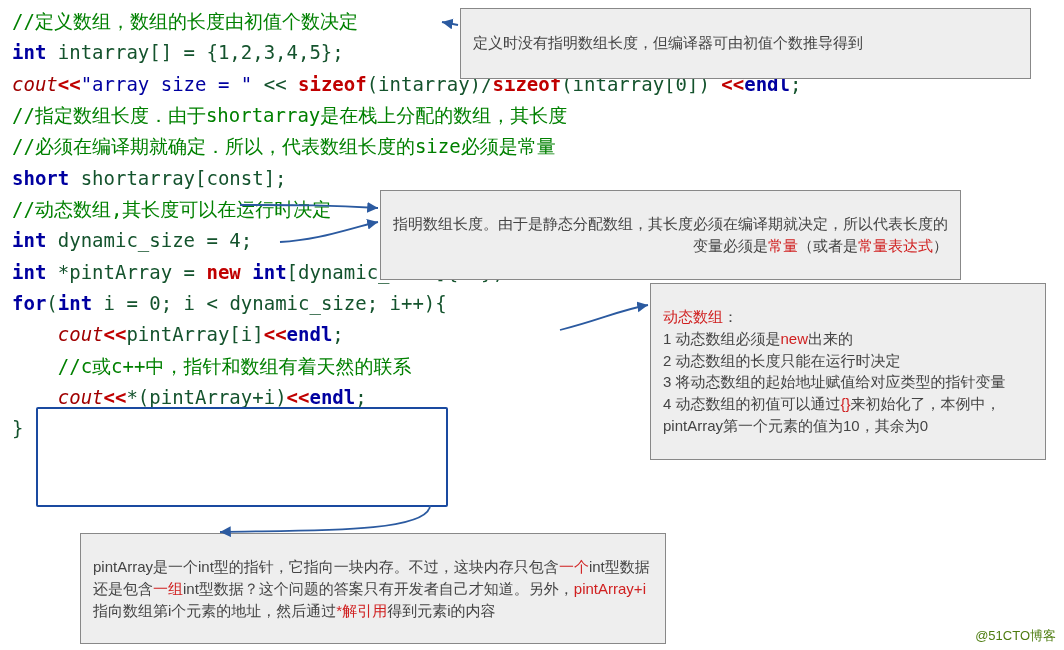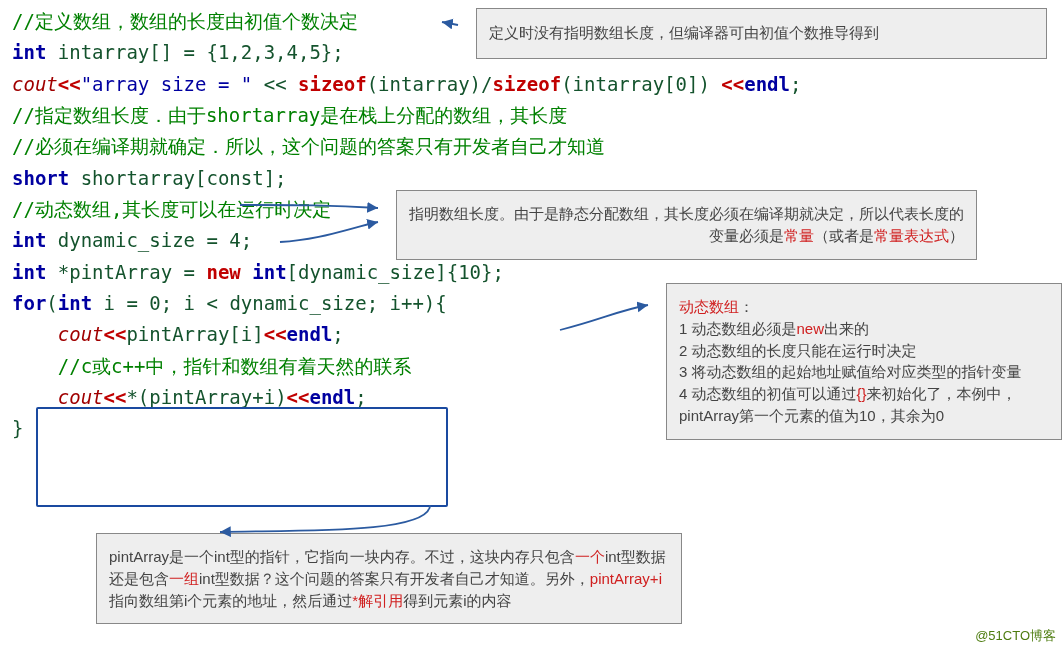--- a/index.html
+++ b/index.html
@@ -21,26 +21,25 @@
   .kw { font-weight: bold; color: #0000a0; }
   .kw-red { font-weight: bold; color: #c00000; }
   .op { font-weight: bold; color: #c00000; }
   .ident-red { color: #a00000; font-style: italic; }
   .str { color: #0000a0; }
   .plain { color: #14532d; }
   .box1 {
     position: absolute;
     border: 1px solid #888;
     background: #eeeeee;
-    padding: 12px 12px;
+    padding: 22px 12px;
     font-family: "Microsoft YaHei", sans-serif;
     font-size: 15px;
     color: #444;
     box-shadow: 0 0 0 0 #ccc;
-    margin-left: 16px;
   }
   .box1 .r { color: #d02020; }
   .blue-box {
     position:absolute;
     border: 2px solid #1a4aa0;
     border-radius: 2px;
     left: 36px;
     top: 407px;
     width: 408px;
     height: 96px;
@@ -55,21 +54,21 @@
   }
 </style>
 </head>
 <body>
 
 <div class="codearea">
   <div class="line comment">//定义数组，数组的长度由初值个数决定</div>
   <div class="line"><span class="kw">int</span><span class="plain"> intarray[] = {1,2,3,4,5};</span></div>
   <div class="line"><span class="ident-red">cout</span><span class="op">&lt;&lt;</span><span class="str">"array size = "</span><span class="plain"> &lt;&lt; </span><span class="kw-red">sizeof</span><span class="plain">(intarray)/</span><span class="kw-red">sizeof</span><span class="plain">(intarray[0]) </span><span class="op">&lt;&lt;</span><span class="kw">endl</span><span class="plain">;</span></div>
   <div class="line comment">//指定数组长度．由于shortarray是在栈上分配的数组，其长度</div>
-  <div class="line comment">//必须在编译期就确定．所以，这个问题的答案只有开发者自己才知道</div>
+  <div class="line comment">//必须在编译期就确定．所以，代表数组长度的size必须是常量</div>
   <div class="line"><span class="kw">short</span><span class="plain"> shortarray[const];</span></div>
   <div class="line comment">//动态数组,其长度可以在运行时决定</div>
   <div class="line"><span class="kw">int</span><span class="plain"> dynamic_size = 4;</span></div>
   <div class="line"><span class="kw">int</span><span class="plain"> *pintArray = </span><span class="kw-red">new</span> <span class="kw">int</span><span class="plain">[dynamic_size]{10};</span></div>
   <div class="line"><span class="kw">for</span><span class="plain">(</span><span class="kw">int</span><span class="plain"> i = 0; i &lt; dynamic_size; i++){</span></div>
   <div class="line">    <span class="ident-red">cout</span><span class="op">&lt;&lt;</span><span class="plain">pintArray[i]</span><span class="op">&lt;&lt;</span><span class="kw">endl</span><span class="plain">;</span></div>
   <div class="line comment">    <span>//c或c++中，指针和数组有着天然的联系</span></div>
   <div class="line">    <span class="ident-red">cout</span><span class="op">&lt;&lt;</span><span class="plain">*(pintArray+i)</span><span class="op">&lt;&lt;</span><span class="kw">endl</span><span class="plain">;</span></div>
   <div class="line plain">}</div>
 </div>

